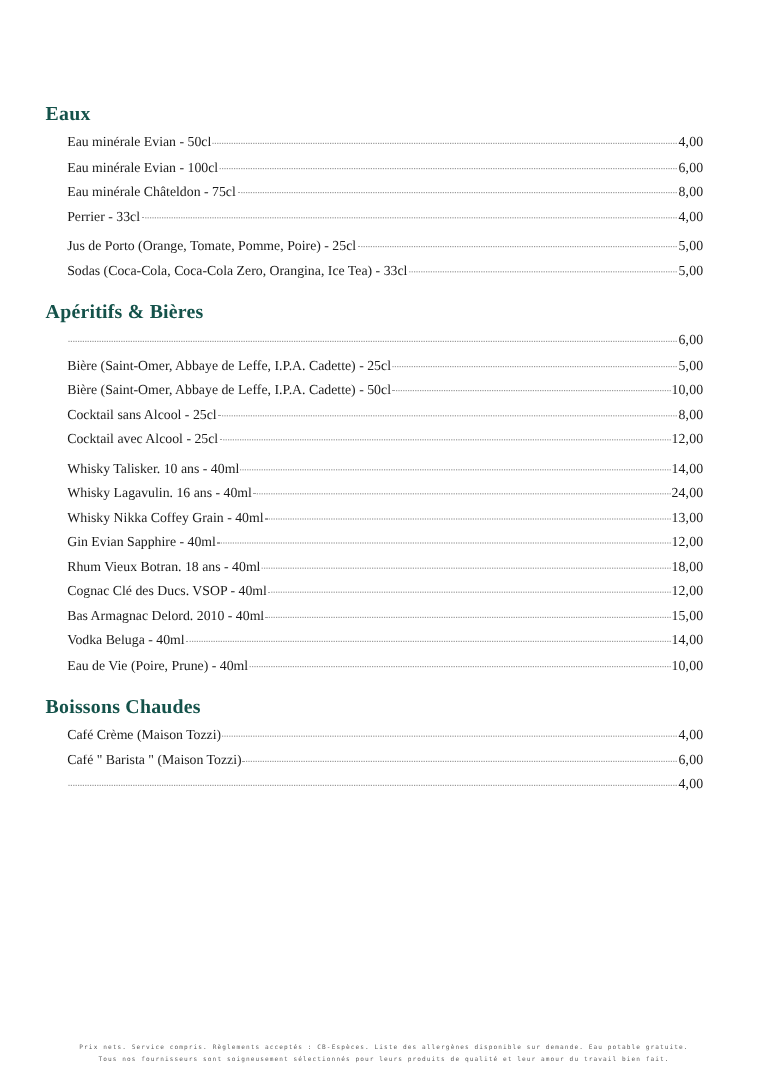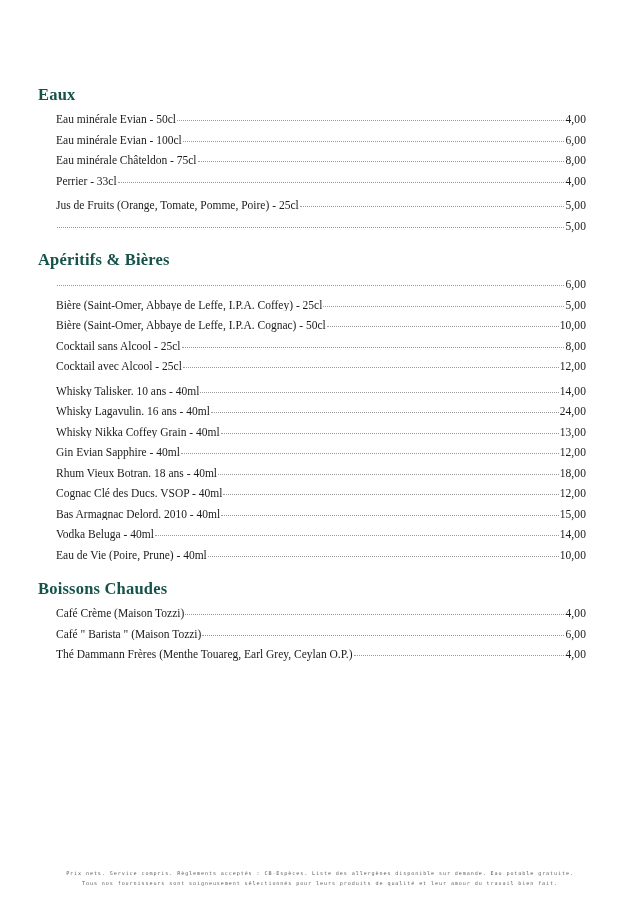--- a/index.html
+++ b/index.html
@@ -116,44 +116,45 @@
           <li class="item">
             <span class="item-name">Perrier - 33cl</span>
             <span class="leader"></span>
             <span class="item-price">4,00</span>
           </li>
         </ul>
       </div>
       <div class="section">
         <ul class="items">
           <li class="item">
-            <span class="item-name">Jus de Fruits (Orange, Tomate, Pomme, Poire) - 25cl</span>
+            <span class="item-name">Jus de Porto (Orange, Tomate, Pomme, Poire) - 25cl</span>
             <span class="leader"></span>
             <span class="item-price">5,00</span>
           </li>
           <li class="item">
+            <span class="item-name">Sodas (Coca-Cola, Coca-Cola Zero, Orangina, Ice Tea) - 33cl</span>
             <span class="leader"></span>
             <span class="item-price">5,00</span>
           </li>
         </ul>
       </div>
       <div class="section">
         <h2 class="section-title">Apéritifs &amp; Bières</h2>
         <ul class="items">
           <li class="item">
             <span class="leader"></span>
             <span class="item-price">6,00</span>
           </li>
           <li class="item">
-            <span class="item-name">Bière (Saint-Omer, Abbaye de Leffe, I.P.A. Coffey) - 25cl</span>
+            <span class="item-name">Bière (Saint-Omer, Abbaye de Leffe, I.P.A. Cadette) - 25cl</span>
             <span class="leader"></span>
             <span class="item-price">5,00</span>
           </li>
           <li class="item">
-            <span class="item-name">Bière (Saint-Omer, Abbaye de Leffe, I.P.A. Cognac) - 50cl</span>
+            <span class="item-name">Bière (Saint-Omer, Abbaye de Leffe, I.P.A. Cadette) - 50cl</span>
             <span class="leader"></span>
             <span class="item-price">10,00</span>
           </li>
           <li class="item">
             <span class="item-name">Cocktail sans Alcool - 25cl</span>
             <span class="leader"></span>
             <span class="item-price">8,00</span>
           </li>
           <li class="item">
             <span class="item-name">Cocktail avec Alcool - 25cl</span>
@@ -218,21 +219,20 @@
             <span class="item-name">Café Crème (Maison Tozzi)</span>
             <span class="leader"></span>
             <span class="item-price">4,00</span>
           </li>
           <li class="item">
             <span class="item-name">Café " Barista " (Maison Tozzi)</span>
             <span class="leader"></span>
             <span class="item-price">6,00</span>
           </li>
           <li class="item">
-            <span class="item-name">Thé Dammann Frères (Menthe Touareg, Earl Grey, Ceylan O.P.)</span>
             <span class="leader"></span>
             <span class="item-price">4,00</span>
           </li>
         </ul>
       </div>
     </div>
 
   <div class="footer">
     <span class="footer-line">Prix nets. Service compris. Règlements acceptés : CB-Espèces. Liste des allergènes disponible sur demande. Eau potable gratuite.</span>
     <span class="footer-line">Tous nos fournisseurs sont soigneusement sélectionnés pour leurs produits de qualité et leur amour du travail bien fait.</span>

